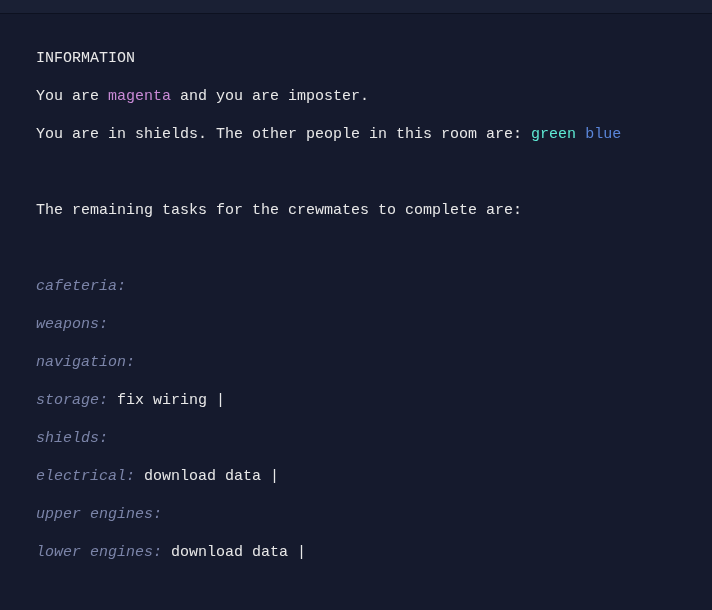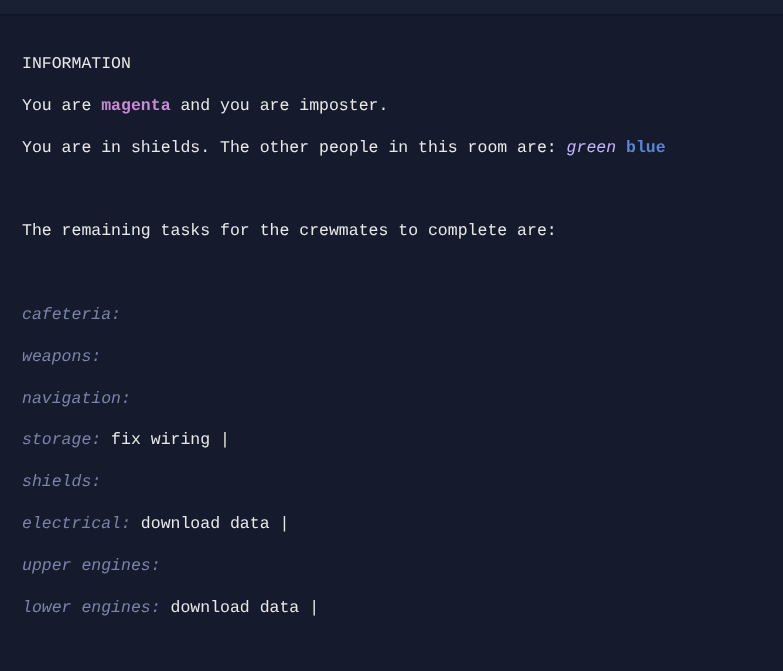--- a/index.html
+++ b/index.html
@@ -15,25 +15,25 @@
   }
   .topbar {
     height: 14px;
     background: #1a2034;
     border-bottom: 1px solid #0d1120;
   }
   .terminal {
     padding: 16px 20px;
     white-space: pre;
   }
-  .line { display: block; }
+  .line { display: block; margin-left: 16px; }
   .dim { color: #7b84a8; font-style: italic; }
-  .magenta { color: #c98ad6; font-weight: bold; }
-  .green { color: #c4b5fd; font-style: italic; }
-  .blue { color: #5a85d8; font-weight: bold; }
+  .magenta { color: #c98ad6; }
+  .green { color: #5eead4; }
+  .blue { color: #5a85d8; }
 </style>
 </head>
 <body>
 
 <div class="topbar"></div>
 
 <div class="terminal">
 <span class="line">INFORMATION</span>
 <span class="line"><span>You are </span><span class="magenta">magenta</span><span> and you are imposter.</span></span>
 <span class="line"><span>You are in </span><span>shields</span><span>. The other people in this room are: </span><span class="green">green</span> <span class="blue">blue</span></span>

